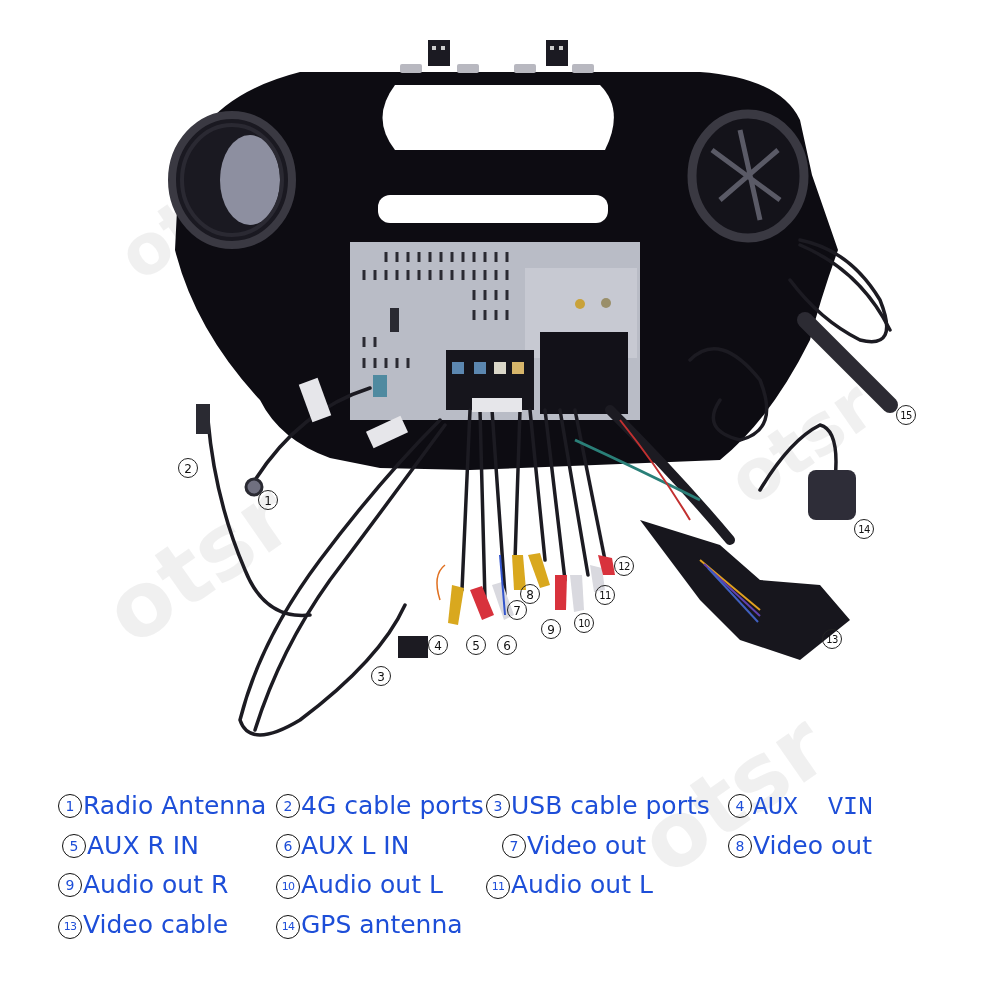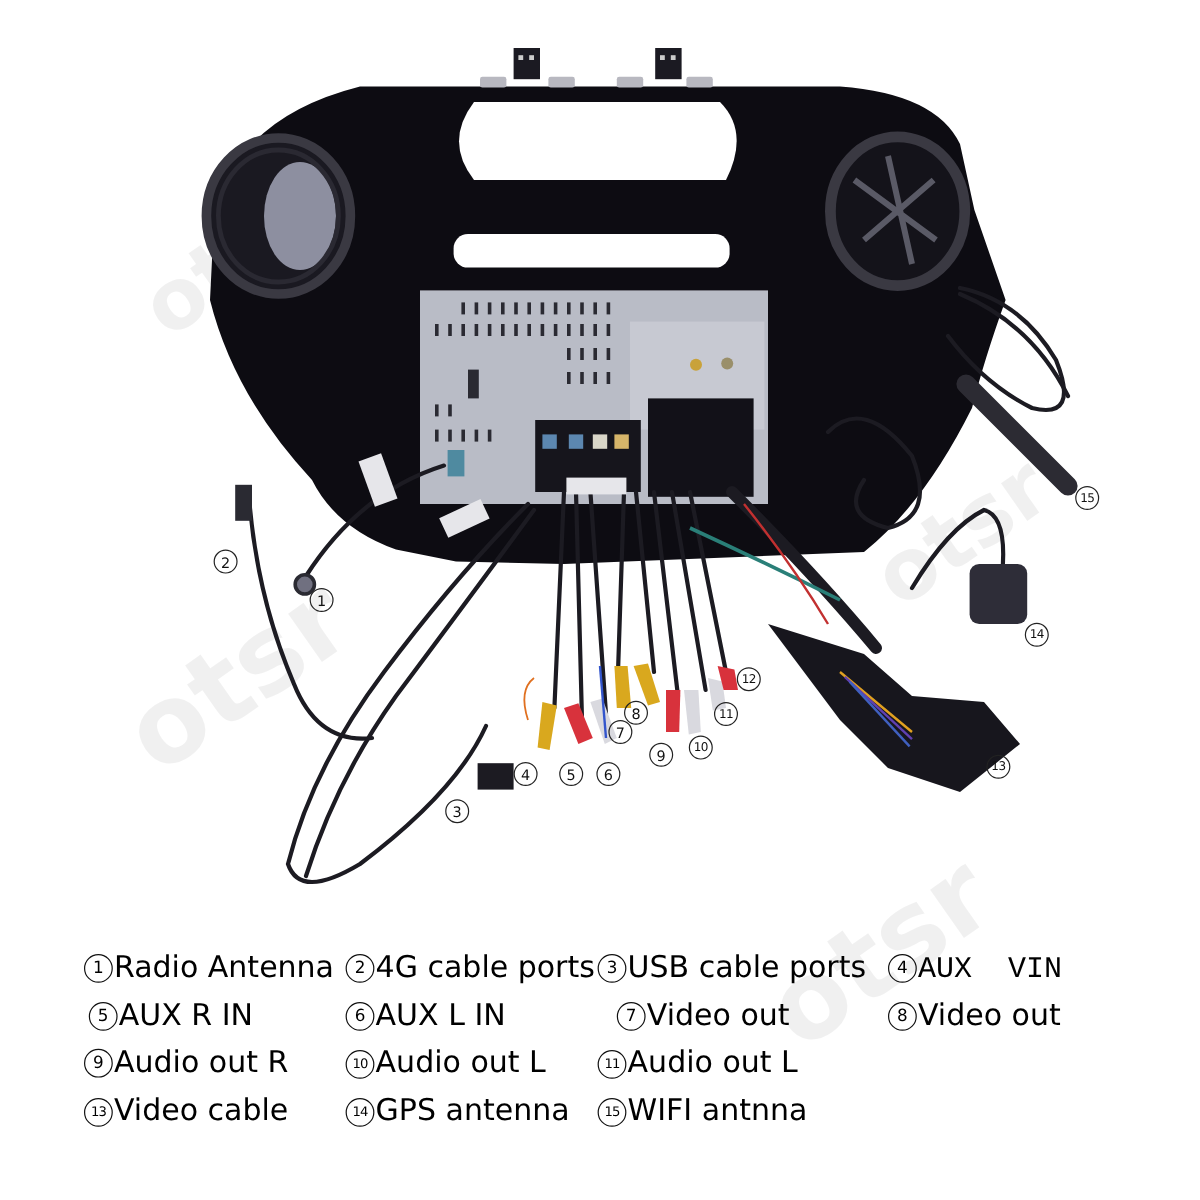--- a/index.html
+++ b/index.html
@@ -7,21 +7,21 @@
   .stage { position:absolute; left:0; top:0; width:1000px; height:760px; }
   .abs { position:absolute; }
   .callout {
     position:absolute; width:20px; height:20px; border:1.3px solid #222; border-radius:50%;
     font-size:12px; line-height:20px; text-align:center; color:#111; background:transparent; box-sizing:border-box;
     font-family:"DejaVu Sans", sans-serif;
   }
   .callout.two { font-size:10px; letter-spacing:-0.5px; }
   .legend { position:absolute; left:58px; top:788px; width:900px; }
   .legend-row { height:39.5px; position:relative; }
-  .legend-item { position:absolute; top:0; font-size:25px; line-height:36px; white-space:nowrap; color:#000000;margin-left:12px; }
+  .legend-item { position:absolute; top:0; font-size:25px; line-height:36px; white-space:nowrap; color:#1d4ed8; }
   .legend-item .num {
     display:inline-block; width:22px; height:22px; border:1.6px solid #111; border-radius:50%;
     font-size:14px; line-height:22px; text-align:center; vertical-align:3px; margin-right:1px; box-sizing:content-box;
   }
   .legend-item .num.two { font-size:11px; letter-spacing:-0.8px; }
   .wm { position:absolute; color:rgba(0,0,0,0.06); font-family:"DejaVu Sans", sans-serif; font-weight:bold; transform:rotate(-35deg); transform-origin:left bottom; white-space:nowrap; }
 </style>
 </head>
 <body>
 
@@ -250,17 +250,14 @@
       <span class="num two">11</span><span>Audio out L</span>
     </div>
   </div>
   <div class="legend-row">
     <div class="legend-item" style="left:0px;">
       <span class="num two">13</span><span>Video cable</span>
     </div>
     <div class="legend-item" style="left:218px;">
       <span class="num two">14</span><span>GPS antenna</span>
     </div>
-    <div class="legend-item" style="left:428px;">
-      <span class="num two">15</span><span>WIFI antnna</span>
-    </div>
   </div>
 </div>
 
 </body></html>

